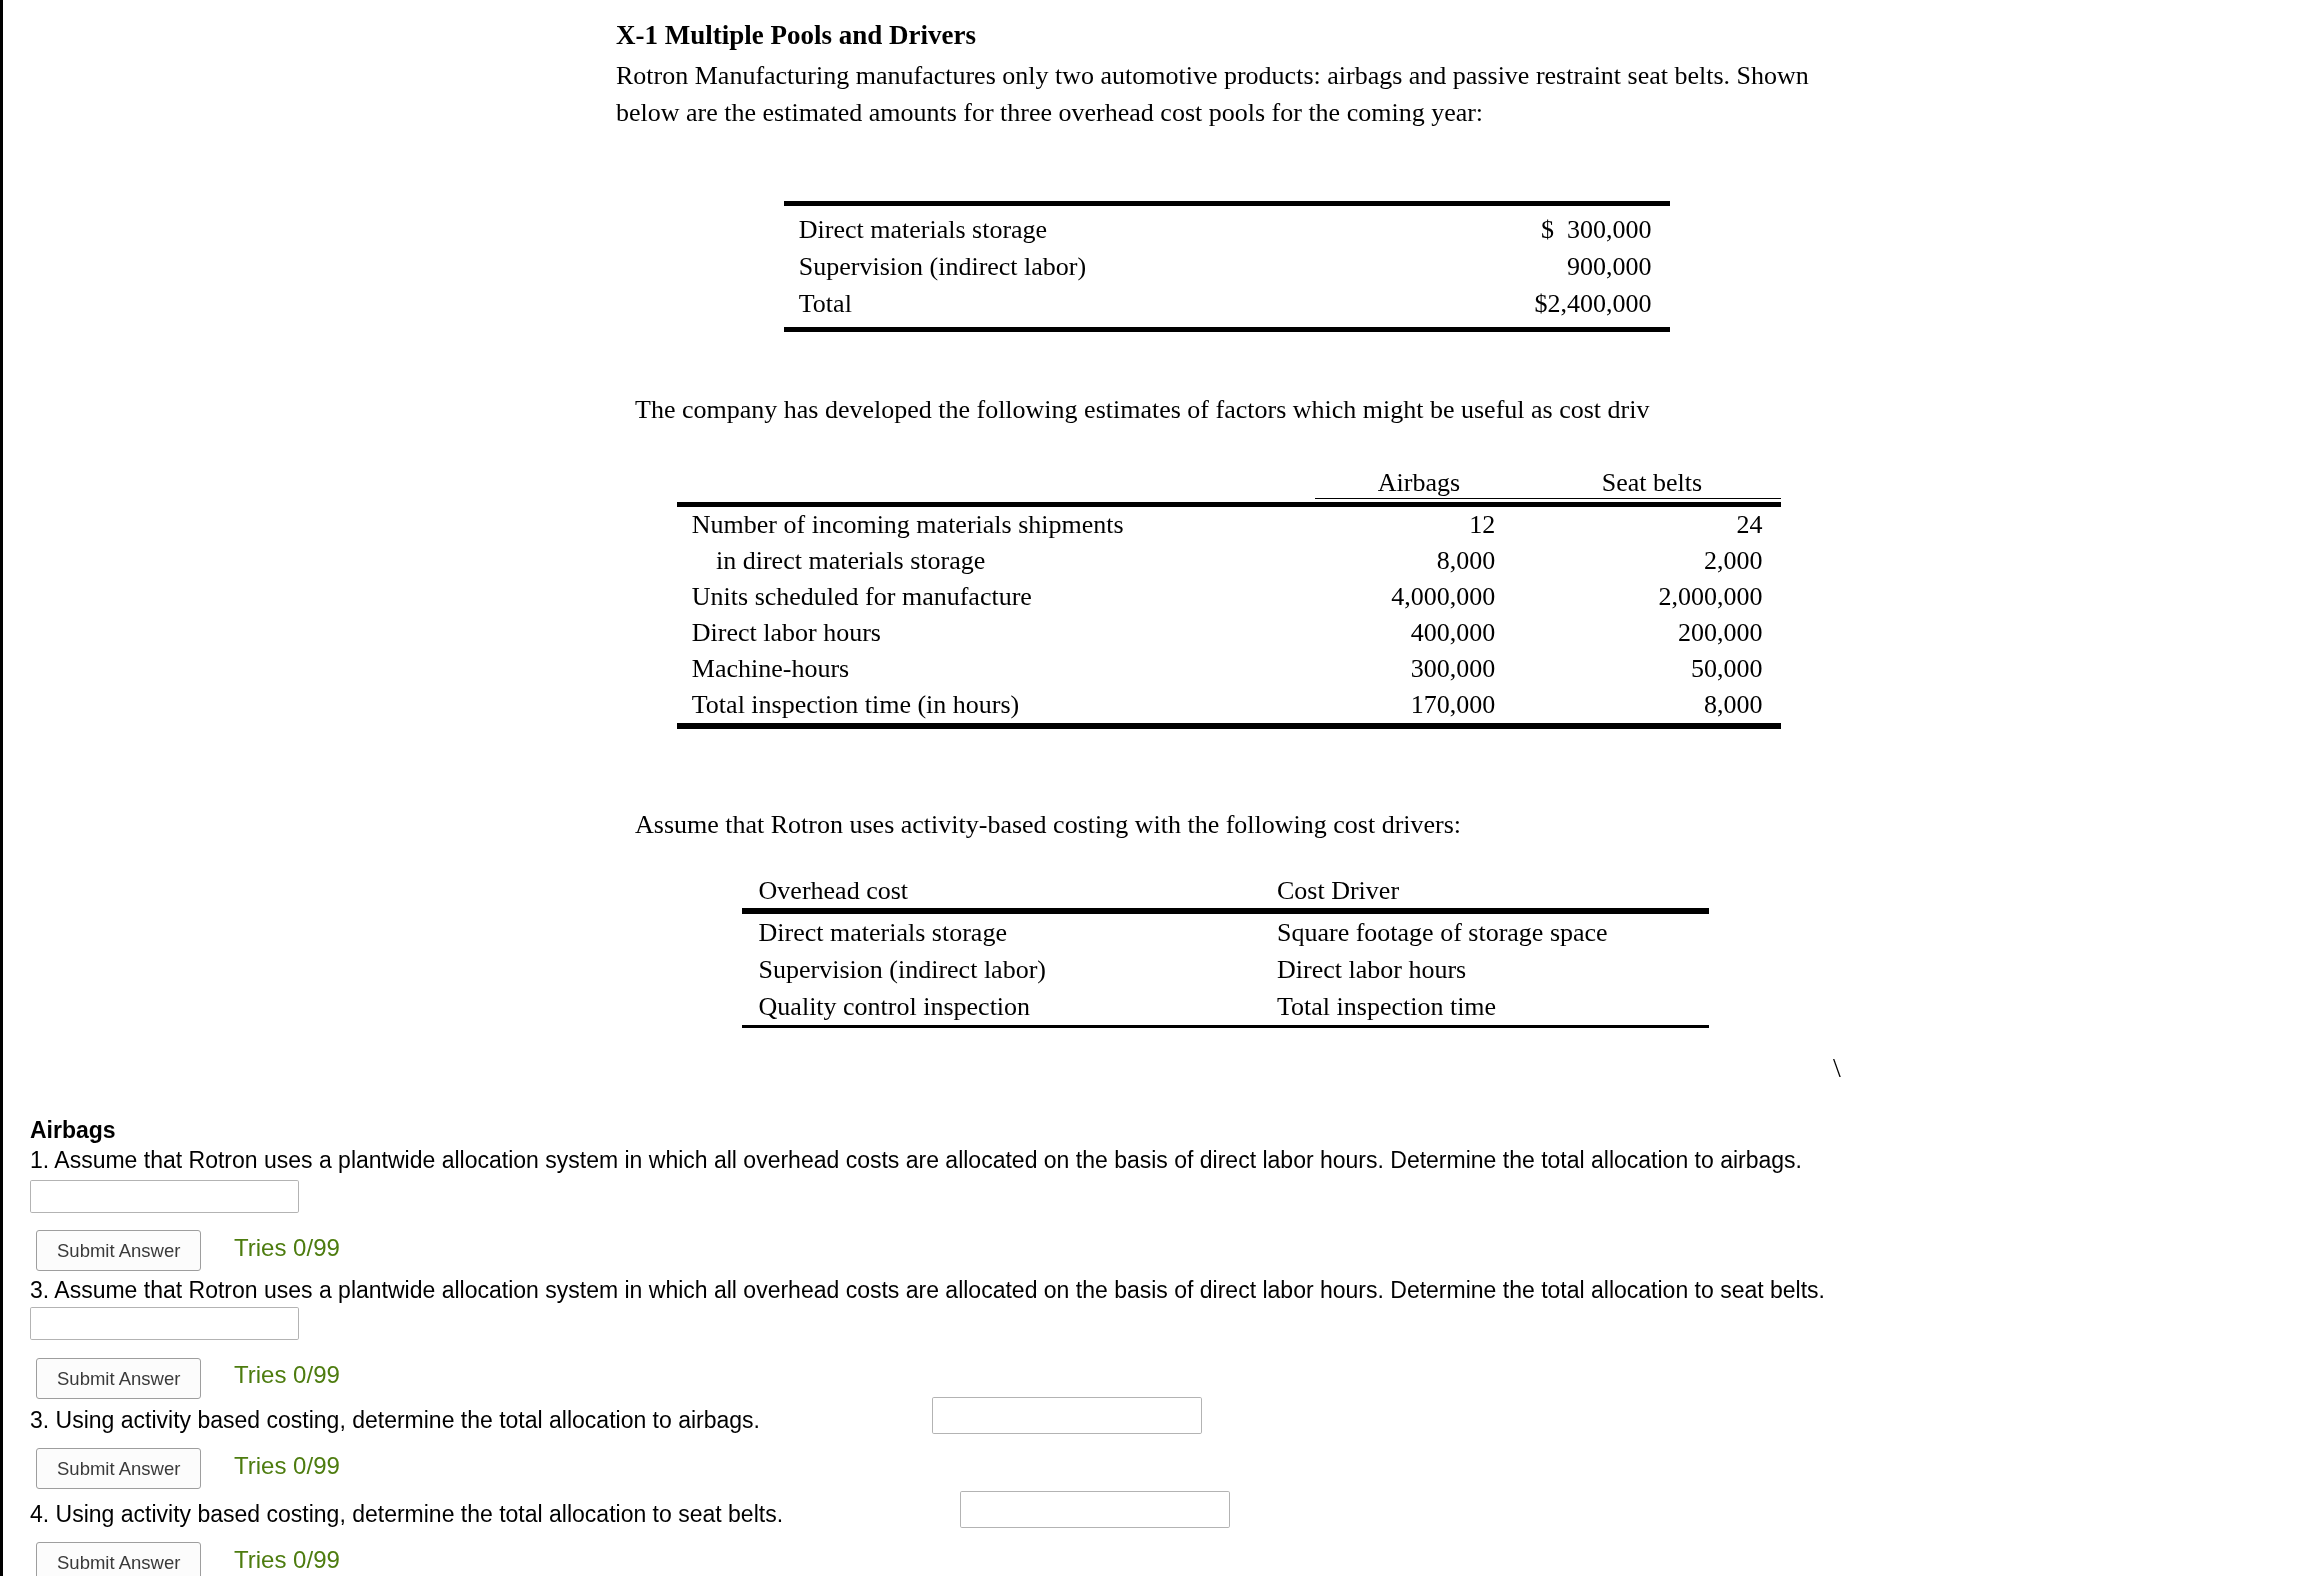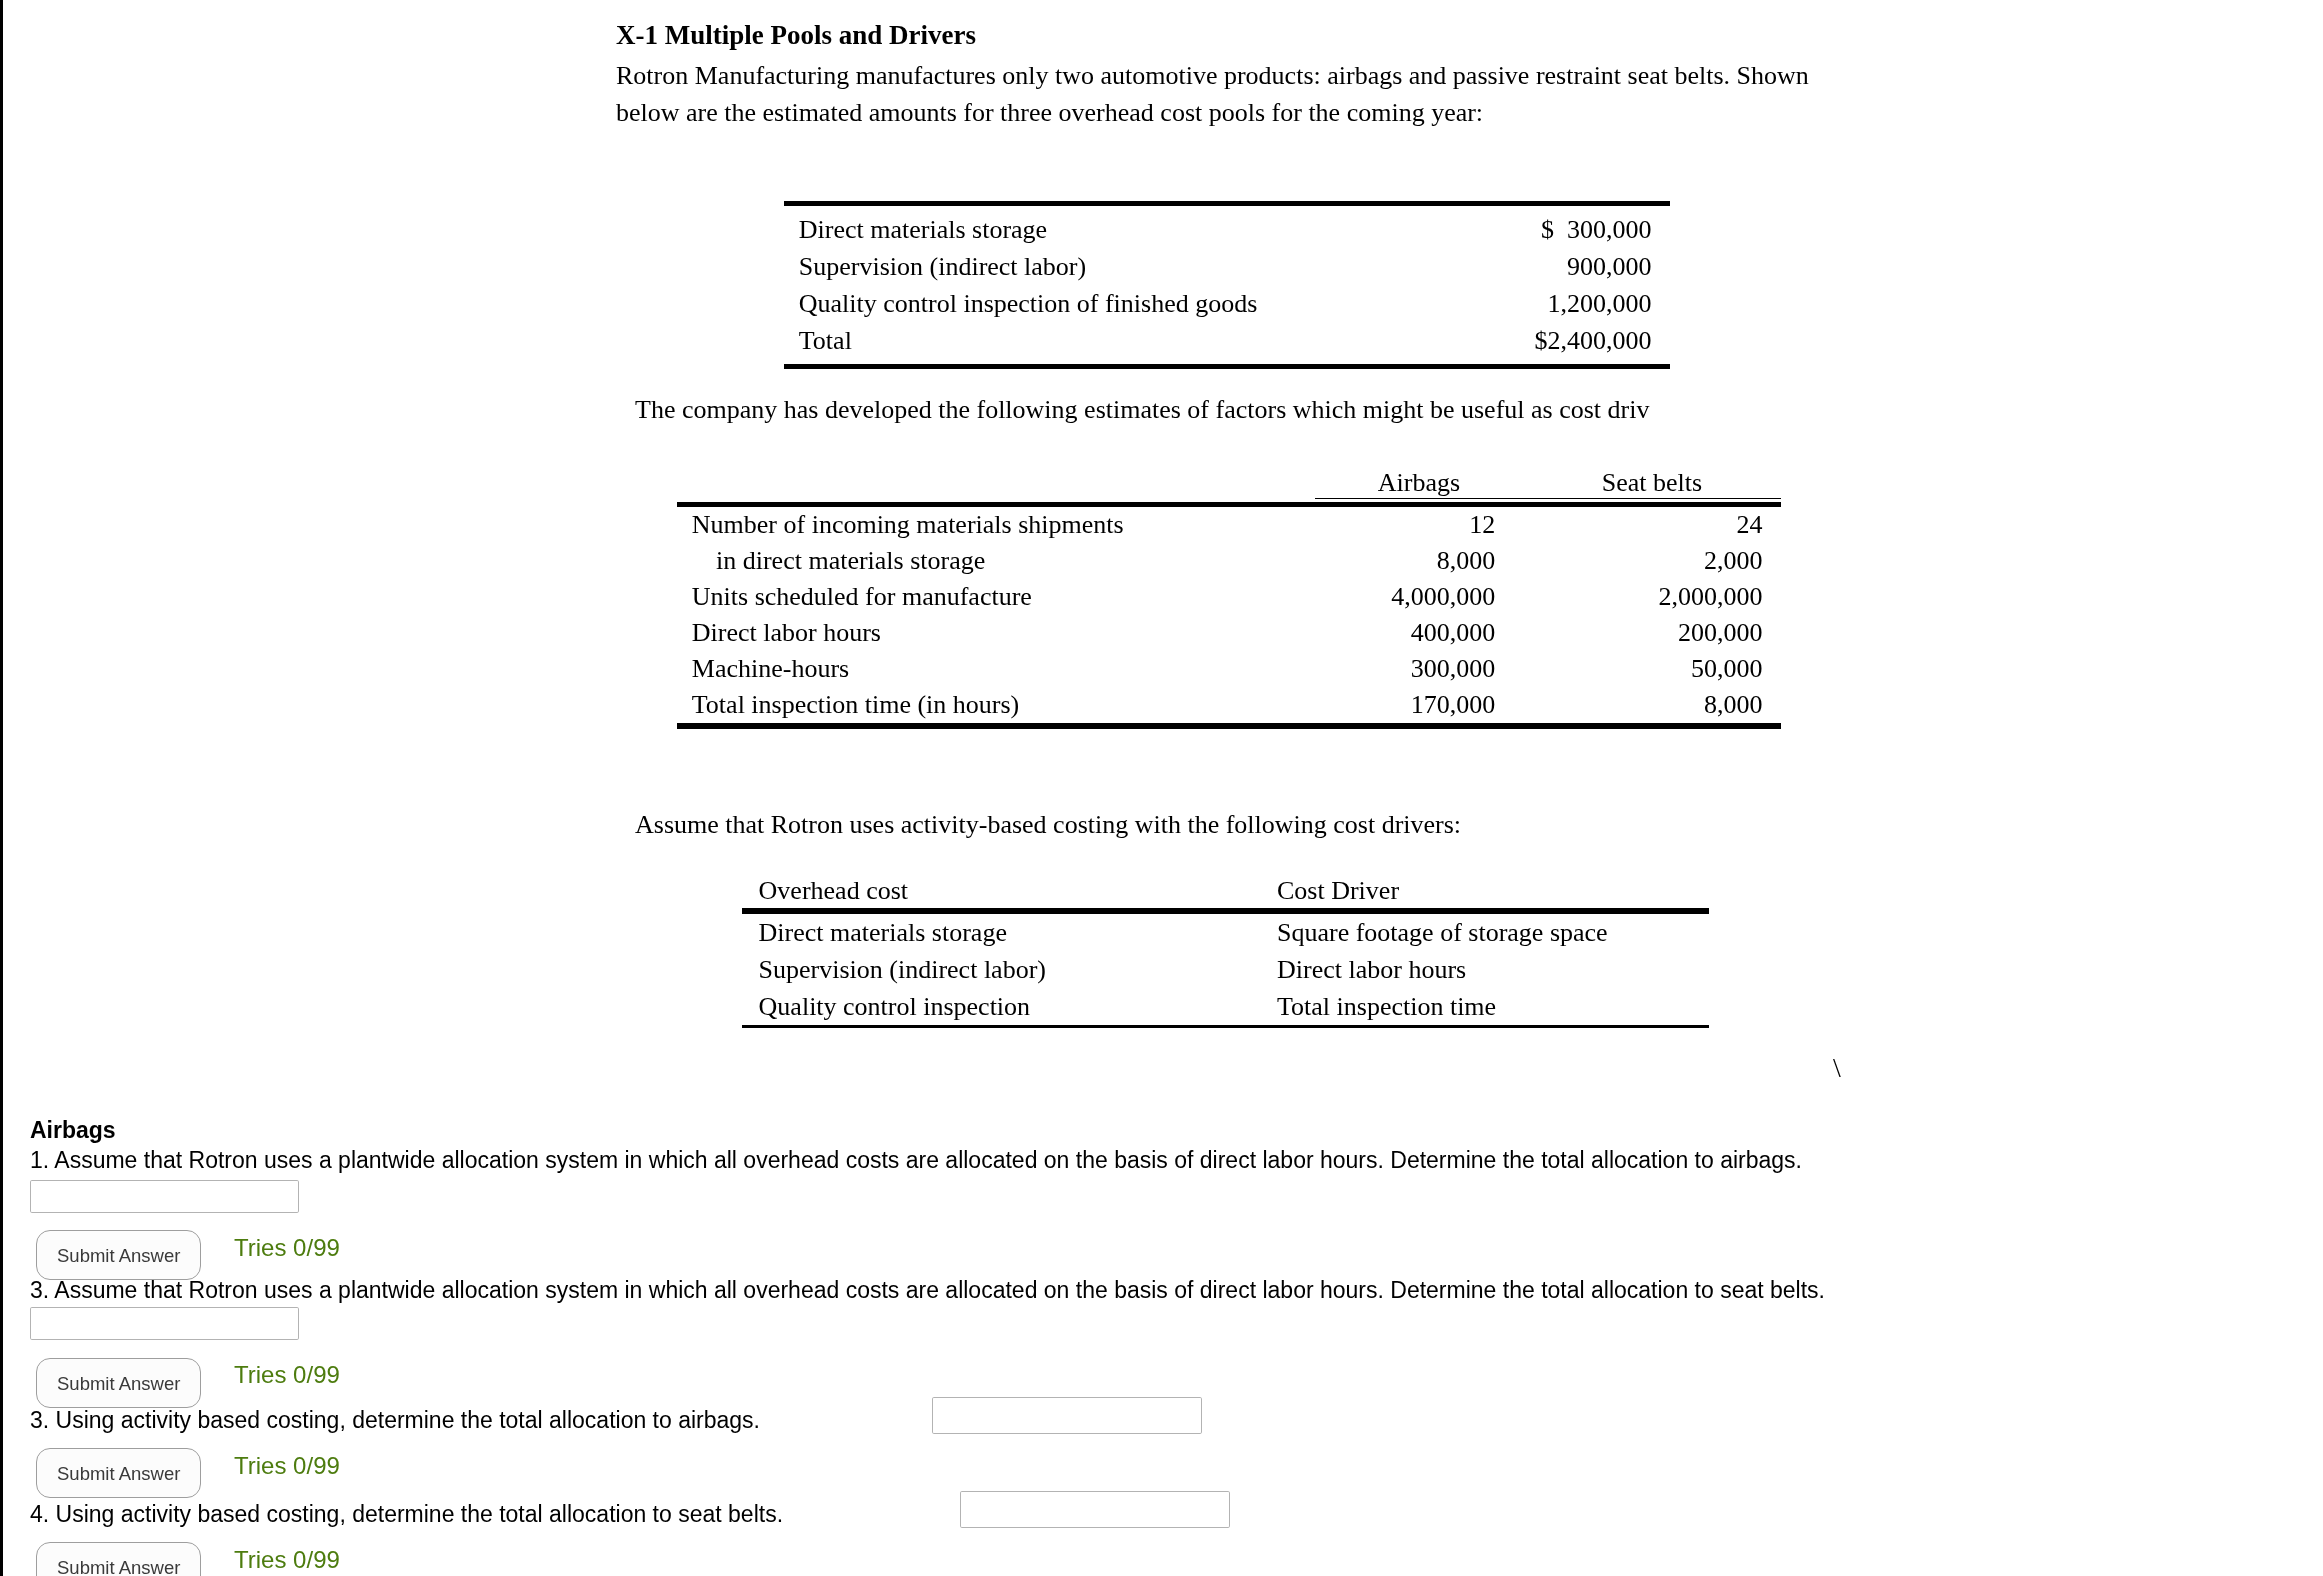--- a/index.html
+++ b/index.html
@@ -48,22 +48,22 @@
   .t3 .brule{height:3.7px;background:#000;}
 
   
   .req-h{position:absolute;left:30px;top:1117px;font-size:23px;font-weight:bold;}
   .q-text{position:absolute;left:30px;font-size:23px;white-space:nowrap;}
   .ans-input{
     position:absolute;box-sizing:border-box;border:0.9px solid #b3b3b3;background:#fff;
     font-size:20px;padding:0 7.4px;outline:none;border-radius:1.8px;
   }
   .submit-btn{
-    position:absolute;height:50px;padding:0 20px;font-size:18.5px;color:#3a3a3a;
-    background:#fcfcfc;border:0.9px solid #9e9e9e;border-radius:14px;line-height:31px;
+    position:absolute;height:41px;padding:0 20px;font-size:18.5px;color:#3a3a3a;
+    background:#fcfcfc;border:0.9px solid #9e9e9e;border-radius:3px;line-height:31px;
     font-family:"Liberation Sans","DejaVu Sans",sans-serif;cursor:pointer;
   }
   .tries{position:absolute;left:234px;font-size:24px;color:#4d7c0f;white-space:nowrap;}
 </style>
 </head>
 <body>
 
 <div id="screen">
   <div class="left-edge"></div>
 
@@ -71,24 +71,20 @@
   <div class="serif p-intro">Rotron Manufacturing manufactures only two automotive products: airbags and passive restraint seat belts. Shown below are the estimated amounts for three overhead cost pools for the coming year:</div>
 
   <div class="serif t1">
     <div class="row">
       <div class="lbl">Direct materials storage</div>
       <div class="val">$&nbsp;&nbsp;300,000</div>
     </div>
     <div class="row">
       <div class="lbl">Supervision (indirect labor)</div>
       <div class="val">900,000</div>
-    </div>
-    <div class="row">
-      <div class="lbl">Quality control inspection of finished goods</div>
-      <div class="val">1,200,000</div>
     </div>
     <div class="row">
       <div class="lbl">Total</div>
       <div class="val">$2,400,000</div>
     </div>
   </div>
 
   <div class="serif p-line p-factors">The company has developed the following estimates of factors which might be useful as cost driv</div>
 
   <div class="serif t2">

